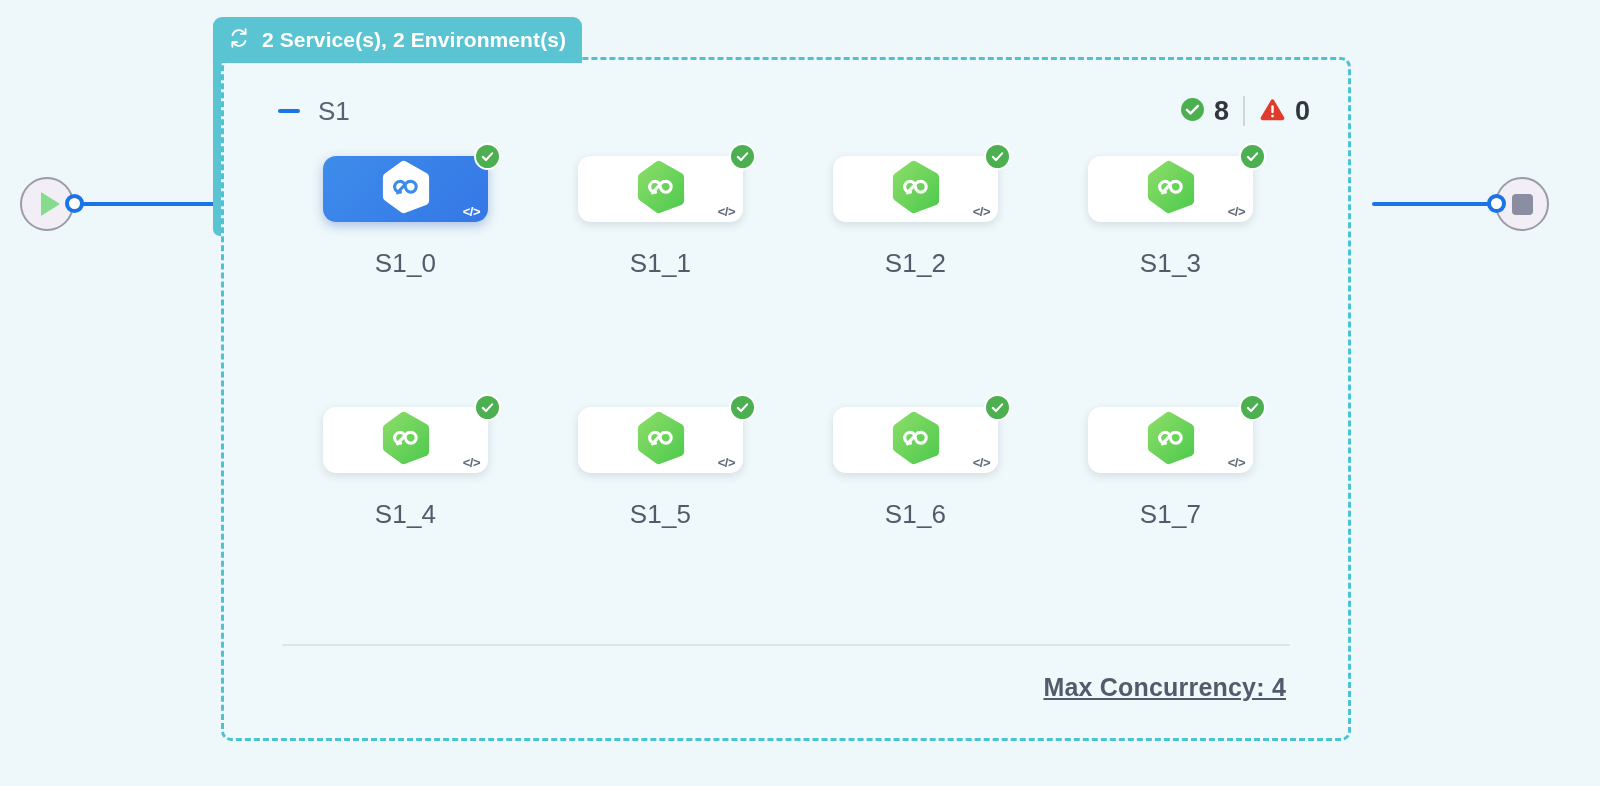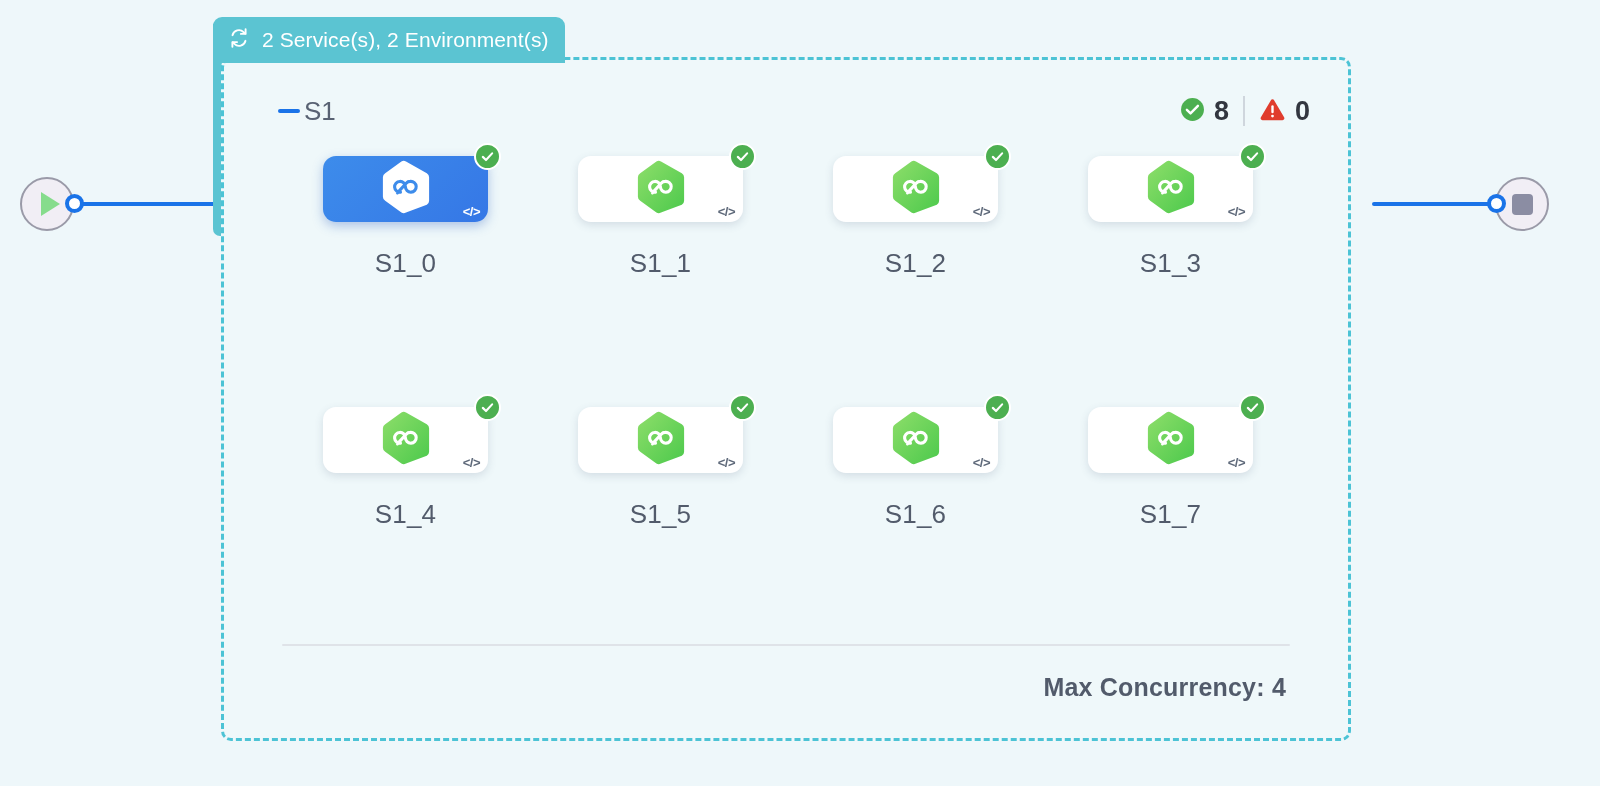--- a/index.html
+++ b/index.html
@@ -82,21 +82,21 @@
     position: absolute;
     left: 213px; top: 17px;
     height: 46px;
     padding: 0 16px 0 14px;
     background: #5bc4d2;
     border-top-left-radius: 9px;
     border-top-right-radius: 9px;
     display: flex; align-items: center; gap: 11px;
     color: #ffffff;
     font-size: 21px;
-    font-weight: 400;
+    font-weight: 700;
     letter-spacing: .1px;
     white-space: nowrap;
     z-index: 5;
   }
   .loop-icon { display: block; }
 
   
   .group-header {
     position: absolute;
     left: 0; top: 28px;
@@ -110,21 +110,21 @@
     display: flex; align-items: center; justify-content: center;
     cursor: pointer;
     flex: 0 0 auto;
   }
   .collapse-bar {
     width: 22px; height: 4px;
     background: #1a73e8;
     border-radius: 2px;
   }
   .group-title {
-    margin-left: 2px;
+    margin-left: 16px;
     font-size: 26px;
     color: #596273;
     font-weight: 400;
     text-align: right;
   }
   .status-wrap {
     margin-left: auto;
     display: flex; align-items: center;
     gap: 12px;
   }
@@ -205,20 +205,21 @@
     background: #dfe3e8;
     border-radius: 1px;
   }
   .group-footer {
     position: absolute;
     right: 62px; bottom: 36px;
     font-size: 25px;
     font-weight: 700;
     color: #525b6b;
     letter-spacing: .2px;
+    text-decoration: underline;
   }
 </style>
 </head>
 <body>
 
 <div id="canvas">
 
   <div class="edge edge-left"></div>
   <div class="edge edge-right"></div>
 

